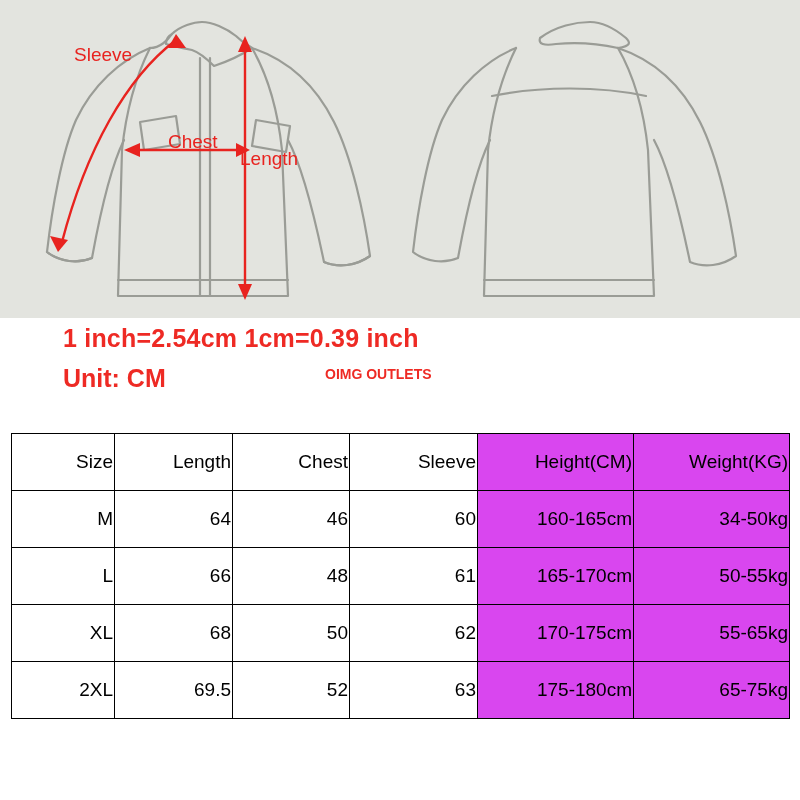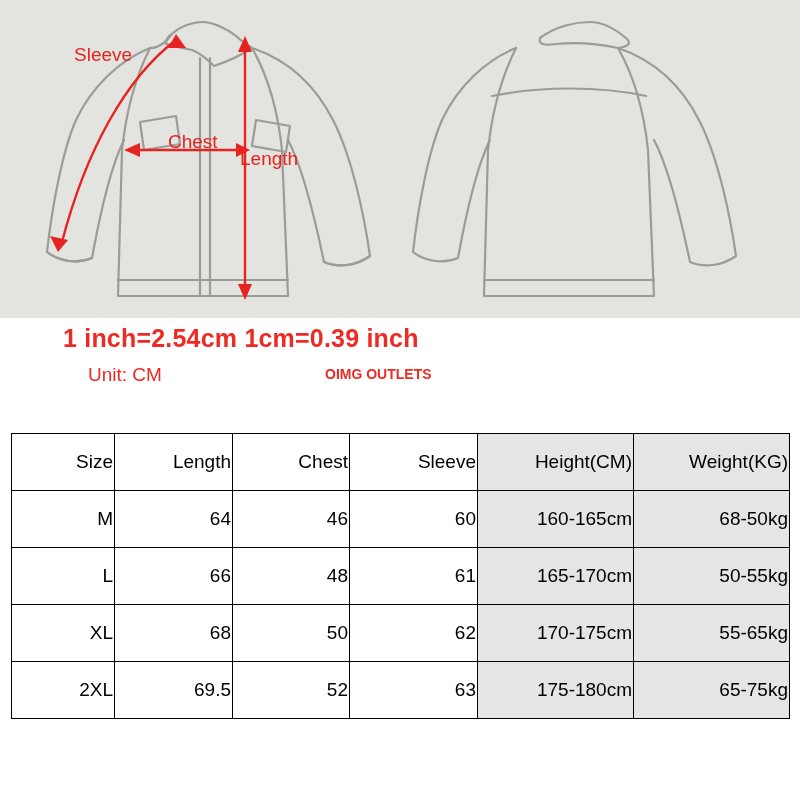--- a/index.html
+++ b/index.html
@@ -57,23 +57,22 @@
     color: #ee2a24;
     font-size: 25px;
     font-weight: bold;
     letter-spacing: 0.2px;
   }
   .conv-unit {
     position: absolute;
     left: 63px;
     top: 46px;
     color: #ee2a24;
-    font-size: 19px;
-    font-weight: normal;
-    margin-left: 25px;
+    font-size: 25px;
+    font-weight: bold;
   }
   .conv-brand {
     position: absolute;
     left: 281px;
     top: 48px;
     color: #ee2a24;
     font-size: 14px;
     font-weight: bold;
     margin-left: 44px;
   }
@@ -100,21 +99,21 @@
     font-weight: normal;
     color: #000000;
     font-family: "Liberation Sans", sans-serif;
   }
   .col-size   { width: 103px; }
   .col-length { width: 118px; }
   .col-chest  { width: 117px; }
   .col-sleeve { width: 128px; }
   .col-height { width: 156px; }
   .col-weight { width: 156px; }
-  .hl { background: #e5e5e5; }
+  .hl { background: #d946ef; }
 </style>
 </head>
 <body>
 
 <div class="page">
 
   <div class="illustration">
     <svg class="illo-svg" width="800" height="318" viewBox="0 0 800 318">
       <g fill="none" stroke="#9a9c96" stroke-width="2.2" stroke-linejoin="round" stroke-linecap="round">
 
@@ -209,21 +208,21 @@
           <th class="hl">Weight(KG)</th>
         </tr>
       </thead>
       <tbody>
         <tr>
           <td>M</td>
           <td>64</td>
           <td>46</td>
           <td>60</td>
           <td class="hl">160-165cm</td>
-          <td class="hl">68-50kg</td>
+          <td class="hl">34-50kg</td>
         </tr>
         <tr>
           <td>L</td>
           <td>66</td>
           <td>48</td>
           <td>61</td>
           <td class="hl">165-170cm</td>
           <td class="hl">50-55kg</td>
         </tr>
         <tr>

